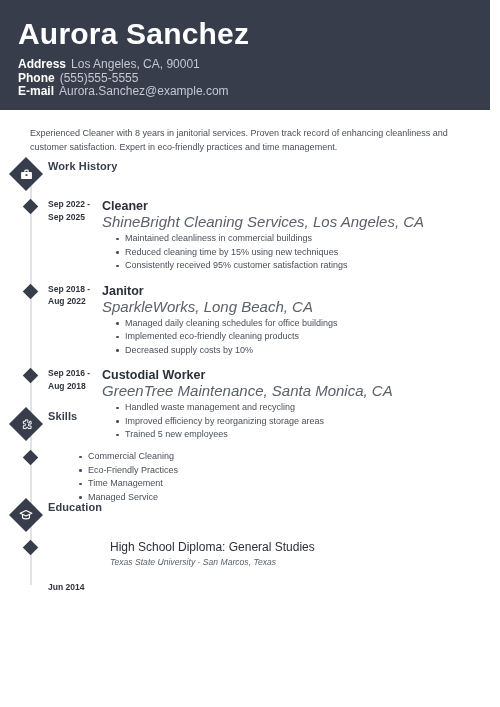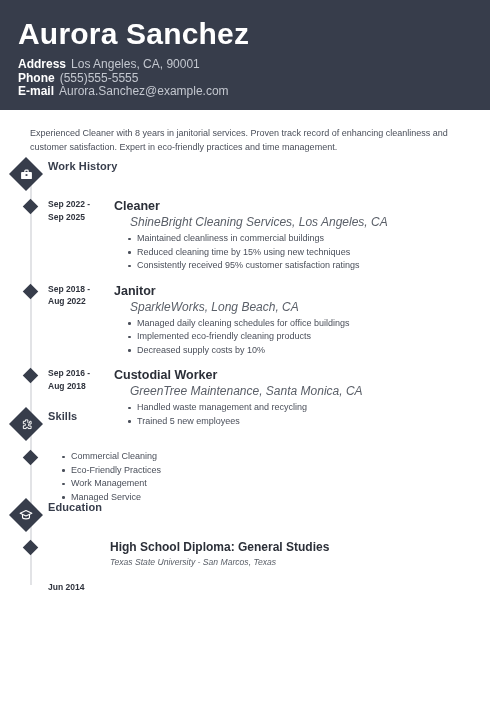--- a/index.html
+++ b/index.html
@@ -121,21 +121,21 @@
     top: -2px;
     font-size: 11px;
     font-weight: bold;
     color: #373d4b;
     letter-spacing: 0.1px;
   }
 
   
   .entry {
     position: relative;
-    padding-left: 52px;
+    padding-left: 40px;
     margin-bottom: 10px;
   }
   .diamond-sm {
     position: absolute;
     left: 25px;
     top: 3px;
     width: 11px;
     height: 11px;
     background: #373d4b;
     transform: rotate(45deg);
@@ -153,26 +153,25 @@
   .entry-body {
     margin-left: 62px;
   }
   .entry-title {
     font-size: 12.5px;
     font-weight: bold;
     color: #2b2f38;
     line-height: 16px;
   }
   .entry-sub {
-    font-size: 12px;
+    font-size: 15px;
     font-style: italic;
     color: #5b6069;
     line-height: 14px;
     margin-top: 1px;
-    margin-left: 16px;
   }
   .bullets {
     margin: 3px 0 0 0;
     padding: 0 0 0 14px;
     list-style: none;
   }
   .bullets li {
     position: relative;
     font-size: 9px;
     color: #4a4f5a;
@@ -186,20 +185,21 @@
     top: 5.5px;
     width: 2.6px;
     height: 2.6px;
     border-radius: 50%;
     background: #4a4f5a;
   }
 
   
   .skills-entry {
     position: relative;
+    padding-left: 17px;
   }
   .skills-list {
     margin: 0;
     padding: 0 0 0 62px;
     list-style: none;
   }
   .skills-list li {
     position: relative;
     font-size: 9px;
     color: #4a4f5a;
@@ -231,21 +231,21 @@
     font-weight: bold;
     color: #2f333d;
     line-height: 12.5px;
     margin-top: 40px;
   }
   .edu-body {
     margin-left: 110px;
   }
   .edu-title {
     font-size: 12px;
-    font-weight: bold;
+    font-weight: normal;
     color: #2b2f38;
     line-height: 15px;
   }
   .edu-sub {
     font-size: 8.6px;
     font-style: italic;
     color: #5b6069;
     line-height: 12px;
     margin-top: 1px;
   }
@@ -325,20 +325,21 @@
       <div class="diamond-sm"></div>
       <div class="entry-date">
         <div>Sep 2016 -</div>
         <div>Aug 2018</div>
       </div>
       <div class="entry-body">
         <div class="entry-title">Custodial Worker</div>
         <div class="entry-sub">GreenTree Maintenance, Santa Monica, CA</div>
         <ul class="bullets">
           <li>Handled waste management and recycling</li>
+          <li>Improved efficiency by reorganizing storage areas</li>
           <li>Trained 5 new employees</li>
         </ul>
       </div>
     </div>
   </div>
 
   <div class="section" style="top:412px;">
     <div class="section-head">
       <div class="diamond-lg"></div>
       <div class="diamond-lg-icon">
@@ -346,21 +347,21 @@
           <path d="M10 3.5h4.5v2.6a1.9 1.9 0 1 0 3.4 1.1v-1.1H20.5v5.1h-2.3a1.9 1.9 0 1 0 0 3.6h2.3v4.7H15a1.9 1.9 0 1 0-3.6 0H6.2v-5.3h1.6a1.9 1.9 0 1 0 0-3.6H6.2V6.1H10z"></path>
         </svg>
       </div>
       <div class="section-title">Skills</div>
     </div>
     <div class="skills-entry" style="margin-top:4px;">
       <div class="diamond-sm" style="top:2px;"></div>
       <ul class="skills-list">
         <li>Commercial Cleaning</li>
         <li>Eco-Friendly Practices</li>
-        <li>Work Management</li>
+        <li>Time Management</li>
         <li>Managed Service</li>
       </ul>
     </div>
   </div>
 
   <div class="section" style="top:503px;">
     <div class="section-head">
       <div class="diamond-lg"></div>
       <div class="diamond-lg-icon">
         <svg width="14" height="14" viewBox="0 0 24 24" fill="none" stroke="#ffffff" stroke-width="1.9" stroke-linejoin="round" stroke-linecap="round">

